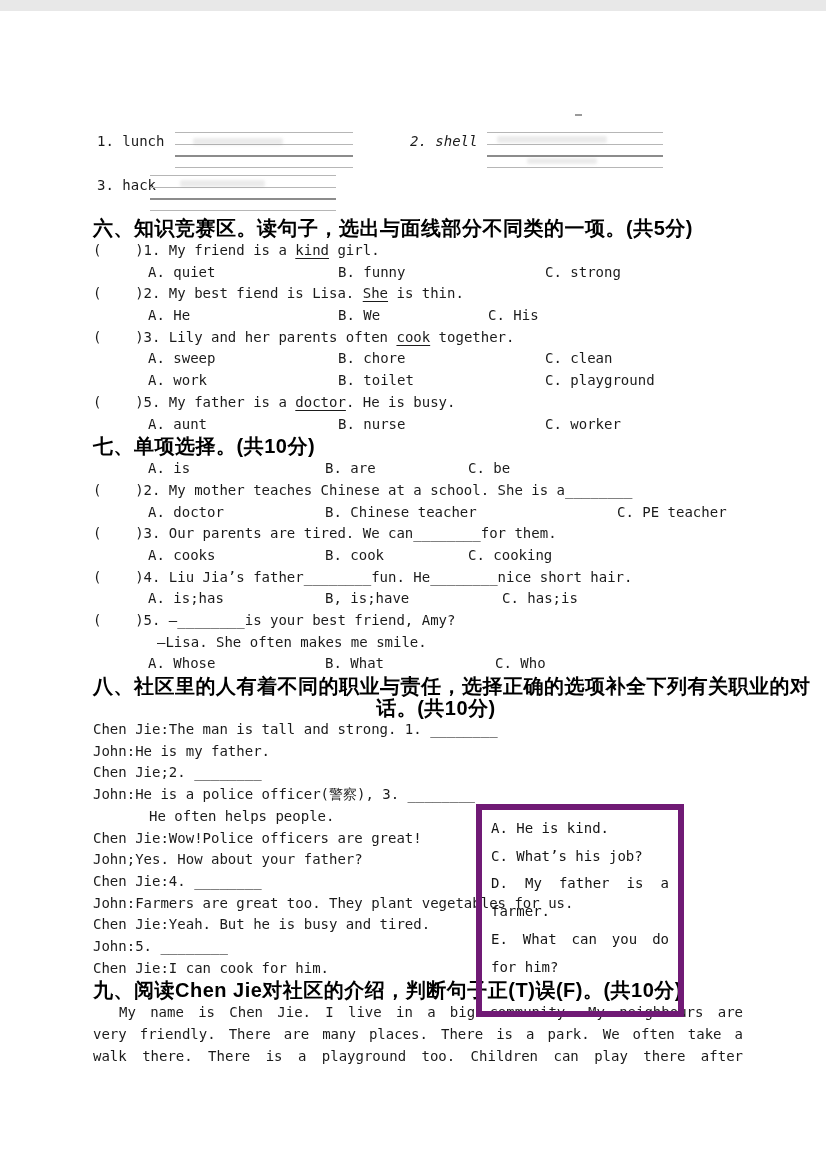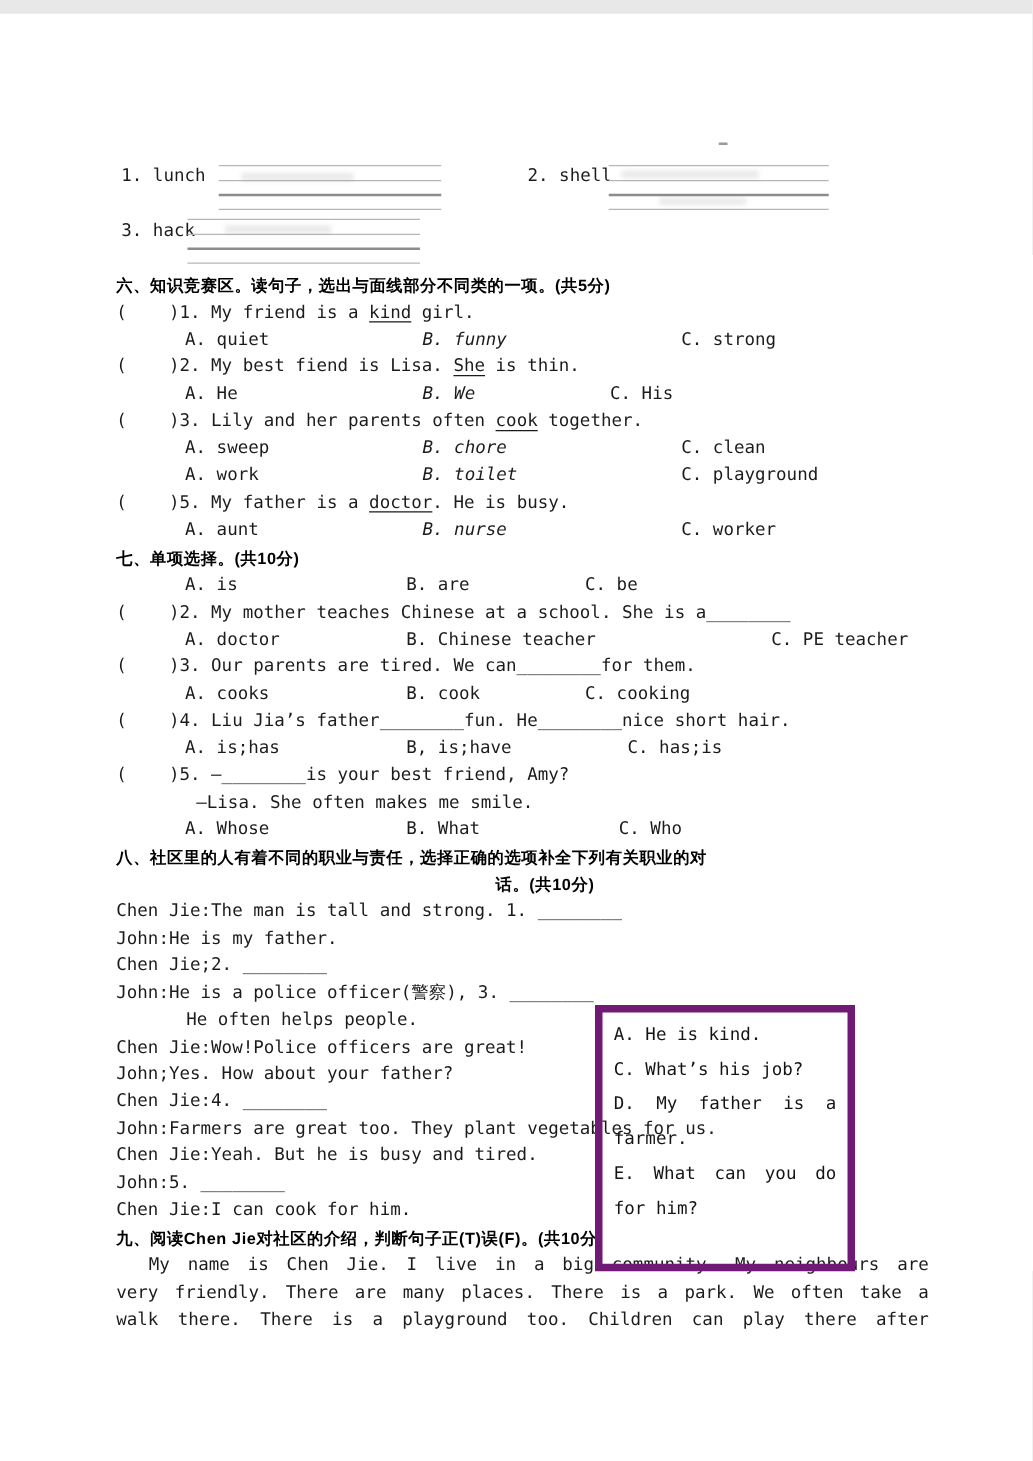--- a/index.html
+++ b/index.html
@@ -5,38 +5,38 @@
   html,body{margin:0;padding:0;background:#e8e8e8;}
   .page{
     position:relative;width:826px;height:1169px;margin:11px auto;background:#ffffff;
     font-family:"DejaVu Sans Mono","Liberation Mono",monospace;
     font-size:14px;color:#1b1b1b;overflow:hidden;
   }
   .content{position:absolute;left:93px;top:118px;width:650px;}
   .line{line-height:21.7px;height:21.7px;white-space:pre;}
   .sec-title{
     font-family:"Liberation Sans","DejaVu Sans",sans-serif;font-weight:bold;
-    font-size:13px;color:#000;line-height:23px;height:23px;letter-spacing:0.5px;white-space:pre;
+    font-size:20px;color:#000;line-height:23px;height:23px;letter-spacing:0.5px;white-space:pre;
   }
   .sec-title.wrap2{height:22px;line-height:22px;}
   .t-indent{padding-left:36px;text-align:center;}
   
   .writing{position:relative;height:88px;}
   .w-label{position:absolute;white-space:pre;}
   .grid4{position:absolute;}
   .grid4 i{display:block;height:10.5px;border-top:1px solid #b6b6b6;}
   .grid4 i.dark{border-top:2px solid #8c8c8c;height:10px;}
   .grid4 i.last{height:0;}
   .smudge{position:absolute;background:rgba(130,130,130,0.16);filter:blur(1.5px);border-radius:2px;}
   .dash-artifact{position:absolute;left:575px;top:103px;width:7px;height:2px;background:#9a9a9a;}
   
   .opts{display:flex;padding-left:55px;}
   .opts span{white-space:pre;}
   .s6 .cA{min-width:190px;}
-  .s6 .cB{min-width:207px;font-style:italic;}
+  .s6 .cB{min-width:207px;}
   .s6 .q2 .cB{min-width:150px;}
   .s7 .cA{min-width:177px;}
   .s7 .cB{min-width:143px;}
   .s7 .qq2 .cB{min-width:292px;}
   .s7 .qq4 .cB{min-width:177px;}
   .s7 .qq5 .cB{min-width:170px;}
   .ul{text-decoration:underline;text-underline-offset:3px;}
   .indent1{padding-left:56px;}
   .indent2{padding-left:64px;}
   
@@ -64,21 +64,21 @@
     <div class="writing">
       <span class="w-label" style="left:4px;top:4px;">1. lunch</span>
       <span class="grid4" style="left:82px;top:3px;width:178px;">
         <i></i>
           <i></i>
           <i class="dark"></i>
           <i class="last"></i>
         <span class="smudge" style="left:18px;top:6px;width:90px;height:7px;"></span>
       </span>
 
-      <span class="w-label" style="left:329px;top:4px;">2. shell</span>
+      <span class="w-label" style="left:317px;top:4px;font-style:italic;">2. shell</span>
       <span class="grid4" style="left:394px;top:3px;width:176px;">
         <i></i>
           <i></i>
           <i class="dark"></i>
           <i class="last"></i>
         <span class="smudge" style="left:10px;top:4px;width:110px;height:7px;"></span>
         <span class="smudge" style="left:40px;top:26px;width:70px;height:6px;"></span>
       </span>
 
       <span class="w-label" style="left:4px;top:48px;">3. hack</span>

